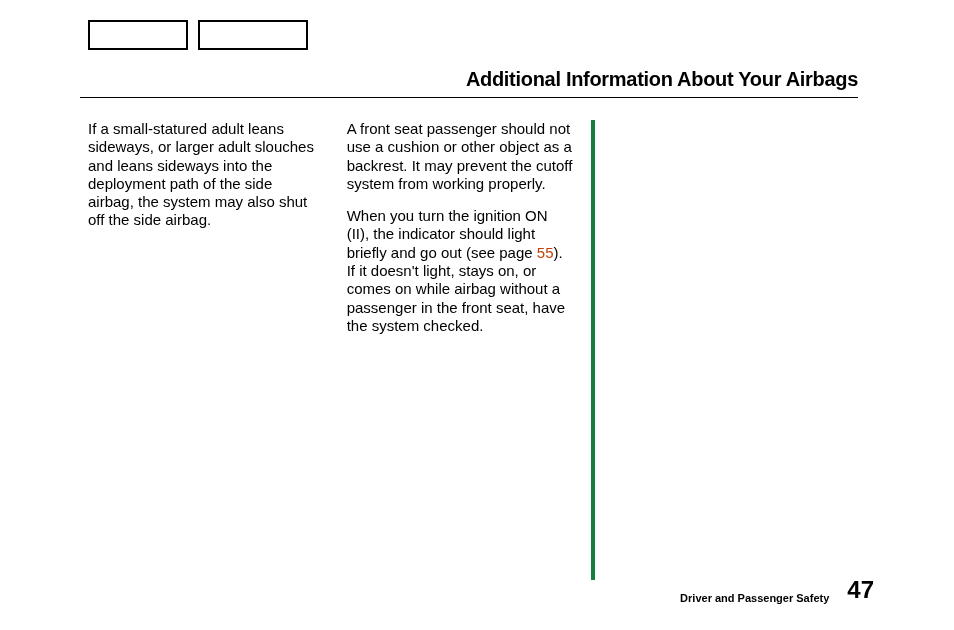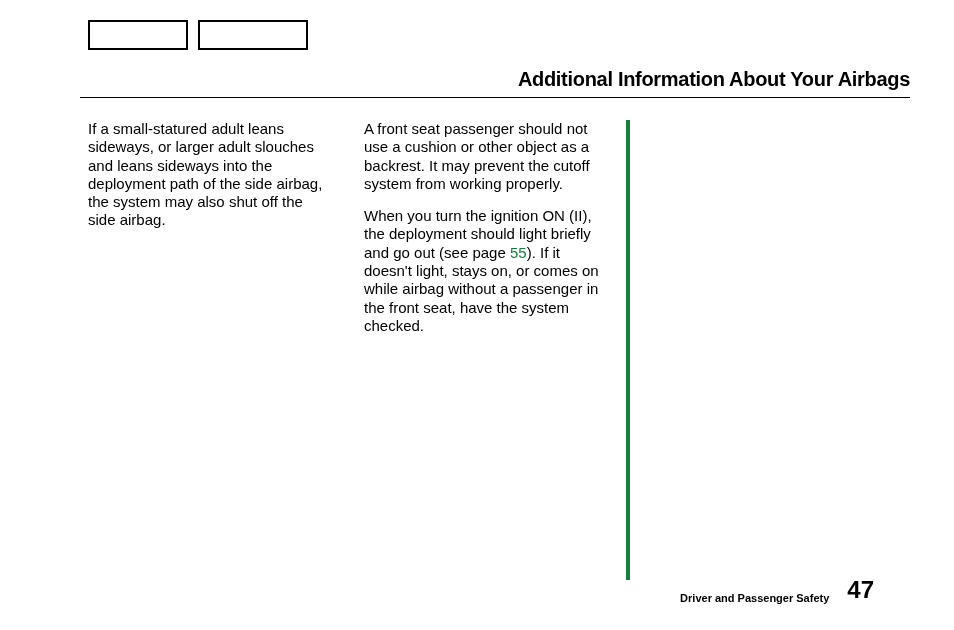--- a/index.html
+++ b/index.html
@@ -1,21 +1,21 @@
 <!DOCTYPE html>
 <html><head>
   <meta charset="utf-8">
   <style>
     * { box-sizing: border-box; margin: 0; padding: 0; }
     html, body { width: 954px; height: 630px; background: #fff; font-family: Arial, Helvetica, sans-serif; color: #000; }
     .page {
       position: relative;
       width: 954px;
       height: 630px;
-      padding: 20px 44px 30px 80px;
+      padding: 20px 96px 30px 80px;
     }
     .top-boxes {
       display: flex;
       gap: 10px;
       margin-left: 8px;
       margin-bottom: 18px;
     }
     .top-box {
       border: 2px solid #000;
       height: 30px;
@@ -50,21 +50,21 @@
       padding-left: 14px;
       padding-right: 18px;
     }
     .col.right {
       padding-left: 18px;
     }
     .para {
       margin-bottom: 14px;
     }
     .page-ref {
-      color: #15803d;
+      color: #c2410c;
     }
     .footer {
       position: absolute;
       bottom: 26px;
       right: 80px;
       display: flex;
       align-items: flex-end;
       gap: 18px;
     }
     .footer-section {
@@ -88,21 +88,21 @@
   <div class="page-title">Additional Information About Your Airbags</div>
   <hr class="hr">
 
   <div class="columns">
     <div class="col left">
       <p class="para">If a small-statured adult leans sideways, or larger adult slouches and leans sideways into the deployment path of the side airbag, the system may also shut off the side airbag.</p>
     </div>
     <div class="col middle">
       <p class="para">A front seat passenger should not use a cushion or other object as a backrest. It may prevent the cutoff system from working properly.</p>
       <p class="para">
-        <span>When you turn the ignition ON (II), the deployment should light briefly and go out (see page </span><span class="page-ref">55</span><span>). If it doesn't light, stays on, or comes on while airbag without a passenger in the front seat, have the system checked.</span>
+        <span>When you turn the ignition ON (II), the indicator should light briefly and go out (see page </span><span class="page-ref">55</span><span>). If it doesn't light, stays on, or comes on while airbag without a passenger in the front seat, have the system checked.</span>
       </p>
     </div>
     <div class="col right"></div>
   </div>
 
   <div class="footer">
     <span class="footer-section">Driver and Passenger Safety</span>
     <span class="footer-page">47</span>
   </div>
 </div>

